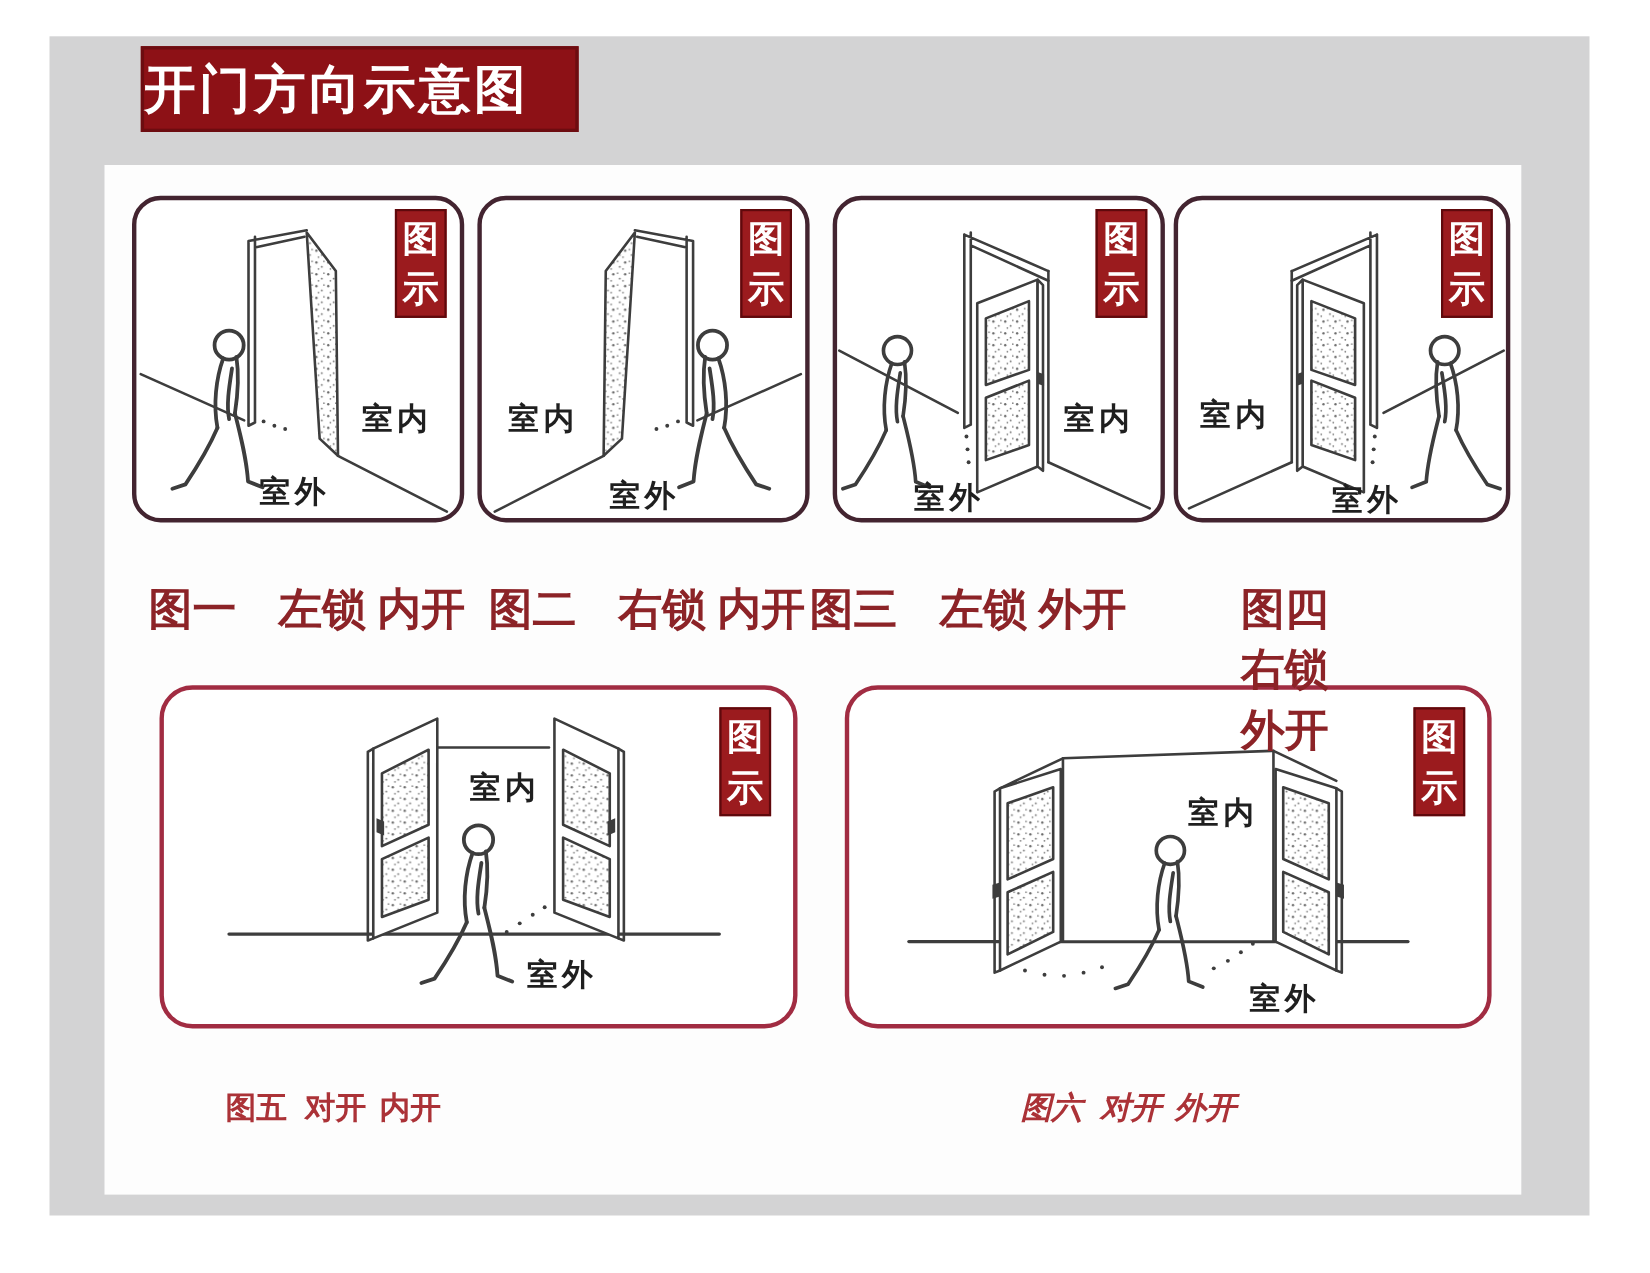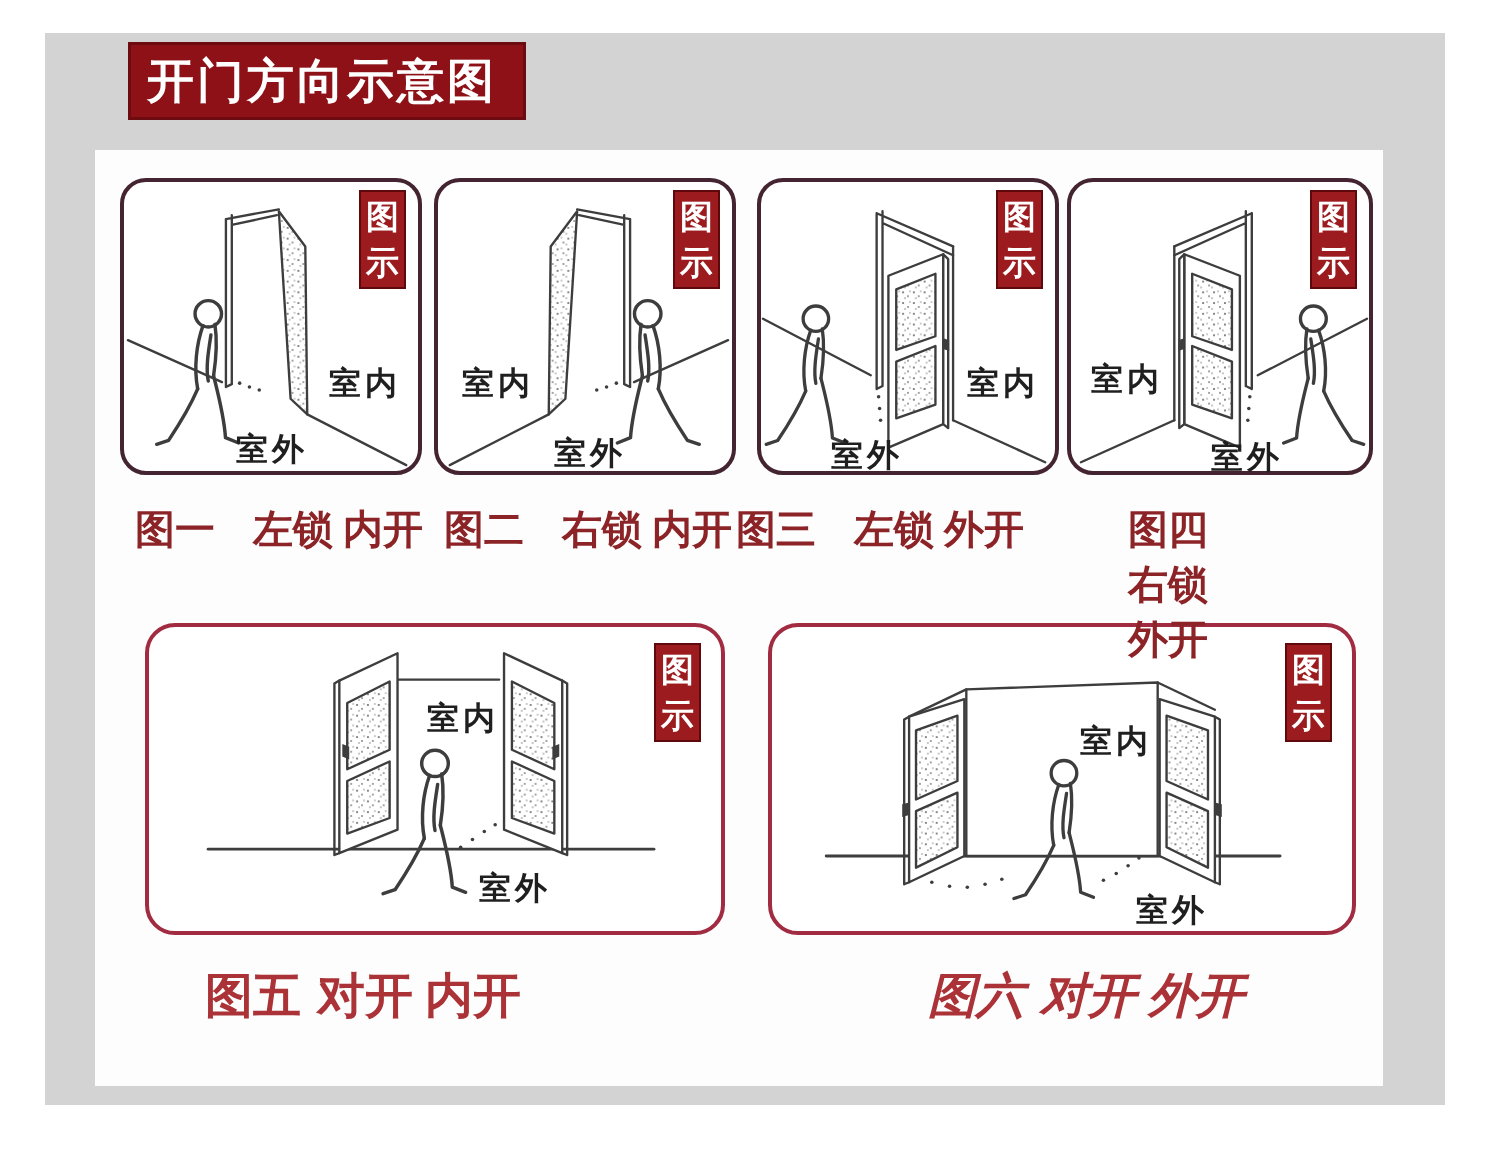--- a/index.html
+++ b/index.html
@@ -2,34 +2,34 @@
 <html><head>
 <meta charset="utf-8">
 <style>
   html,body{margin:0;padding:0;background:#ffffff;}
   .stage{position:relative;width:1500px;height:1157px;background:#ffffff;overflow:hidden;
          font-family:"DejaVu Sans","Liberation Sans",sans-serif;}
   .backdrop{position:absolute;left:45px;top:33px;width:1400px;height:1072px;background:#d3d3d4;}
   .board{position:absolute;left:95px;top:150px;width:1288px;height:936px;background:#fdfdfd;}
   .banner{position:absolute;left:128px;top:42px;width:398px;height:78px;background:#8d1116;
           border:3px solid #6d0c10;box-sizing:border-box;color:#ffffff;font-size:47px;font-weight:bold;
-          display:flex;align-items:center;padding-left:16px;letter-spacing:3px;}
+          display:flex;align-items:center;letter-spacing:3px;}
   .panel{position:absolute;background:#ffffff;box-sizing:border-box;}
   .p14{top:178px;width:302px;height:297px;border:4px solid #432430;border-radius:26px;}
   .p56{top:623px;height:312px;border:4px solid #a12c42;border-radius:30px;}
   .sketch{position:absolute;left:0;top:0;width:100%;height:100%;}
   .badge{position:absolute;background:#9b1b1e;border:2px solid #5f090c;color:#ffffff;
          display:flex;flex-direction:column;align-items:center;font-weight:bold;font-size:33px;
          line-height:1;padding:8px 5px;gap:13px;letter-spacing:0;}
   .badge-p14{top:8px;right:12px;}
   .badge-p56{top:16px;right:20px;}
-  .lbl{position:absolute;font-weight:bold;font-size:32px;color:#1f1f1f;letter-spacing:4px;white-space:nowrap;}
-  .cap{position:absolute;display:flex;align-items:baseline;font-weight:bold;white-space:nowrap;}
+  .lbl{position:absolute;font-weight:bold;font-size:28px;color:#1f1f1f;letter-spacing:4px;white-space:nowrap;}
+  .cap{position:absolute;display:flex;align-items:baseline;font-weight:bold;white-space:nowrap;margin-top:24px;}
   .cap-row1{top:502px;font-size:40px;color:#8c2327;}
-  .cap-row2{top:964px;font-size:48px;color:#ab3237;}
+  .cap-row2{top:964px;font-size:28px;color:#ab3237;}
   .cap .mid{margin-left:38px;}
   .cap .dir{margin-left:10px;text-align:center;}
   .cap-row2 .mid{margin-left:16px;}
   .cap-row2 .dir{margin-left:12px;}
 </style>
 </head>
 <body>
 
 <div class="stage">
   <div class="backdrop"></div>

